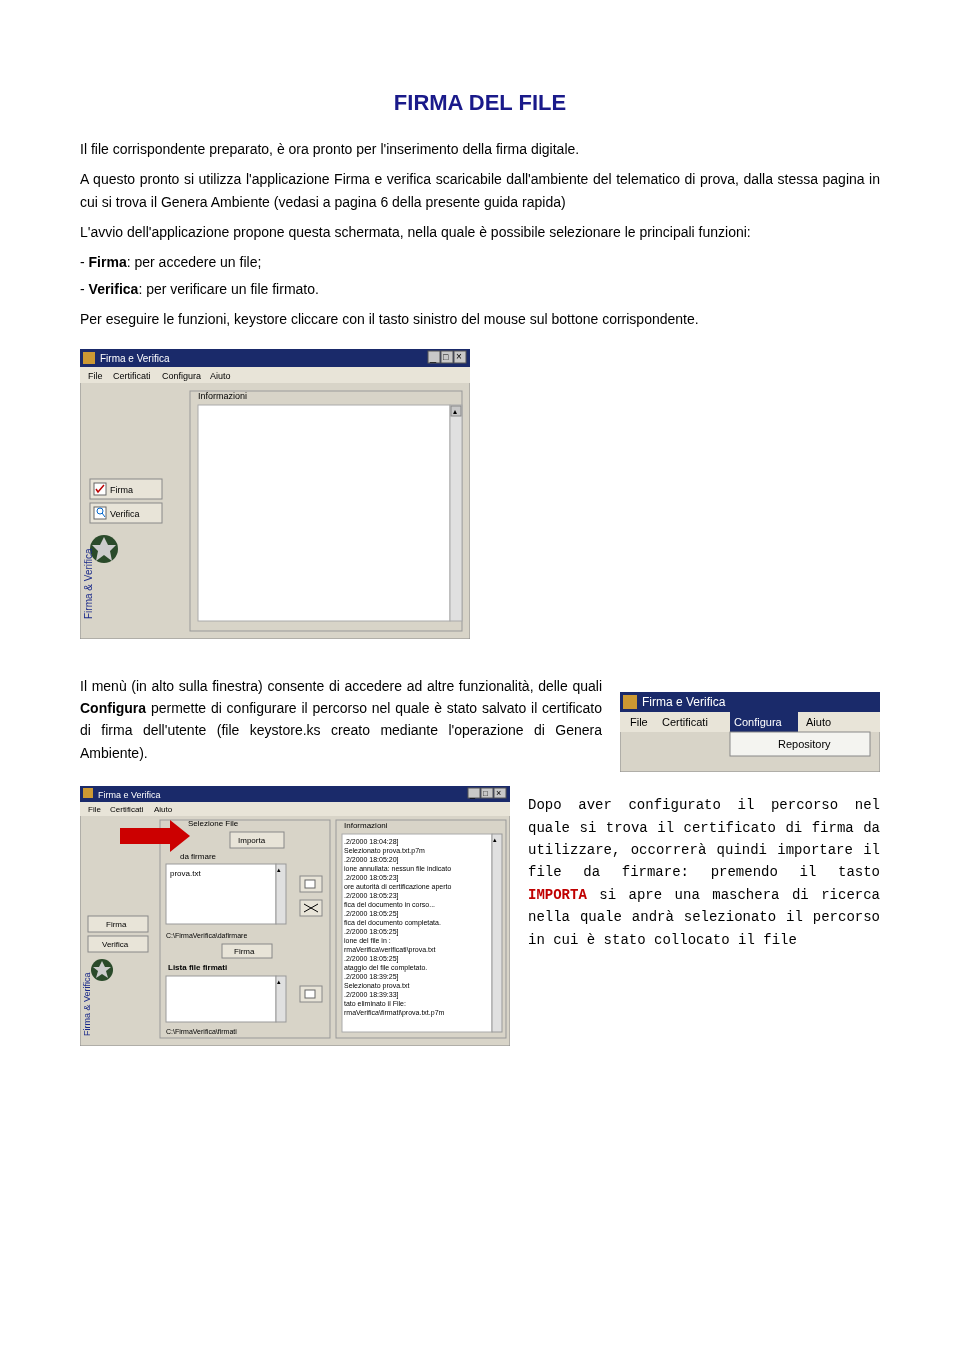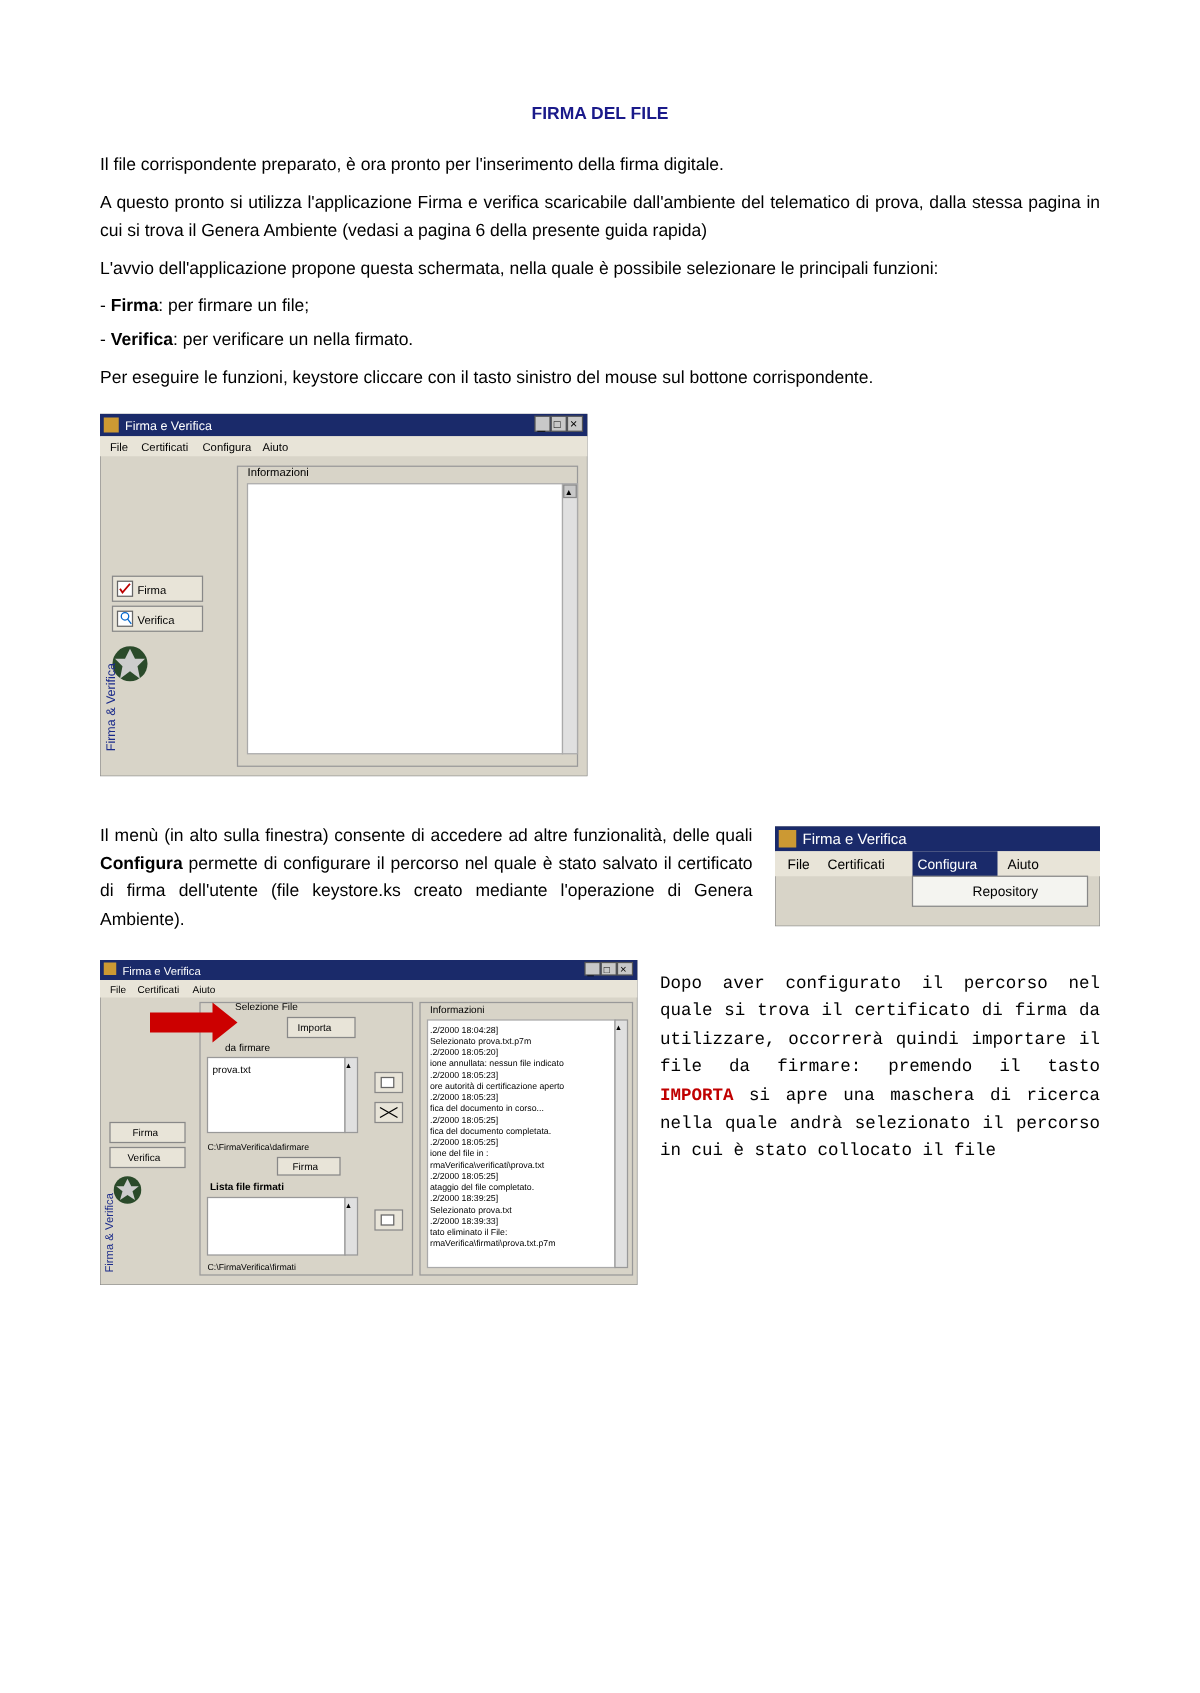--- a/index.html
+++ b/index.html
@@ -8,30 +8,30 @@
     color: #000;
     margin: 0;
     padding: 70px 80px;
     line-height: 1.6;
     background: #fff;
   }
   h1 {
     text-align: center;
     color: #1a1a8a;
     font-weight: bold;
-    font-size: 14px;
+    font-size: 22px;
     margin-bottom: 18px;
   }
   p { text-align: justify; margin: 8px 0; }
   .italic { }
   .bold { font-weight: bold; }
   .red { color: #c00000; }
   .list-item { margin: 4px 0; }
   .shot-wrap { text-align: center; margin: 18px 0 28px 0; }
-  .row2 { display: flex; align-items: center; gap: 18px; }
+  .row2 { display: flex; align-items: flex-end; gap: 18px; }
   .row2 .txt { flex: 1; }
   .row2 .img-right { flex: 0 0 auto; }
   .row3 { display: flex; align-items: flex-start; gap: 18px; margin-top: 14px; }
   .row3 .img-left { flex: 0 0 auto; }
   .row3 .txt { flex: 1; font-family: Liberation Mono, monospace; }
   svg { display: block; }
   .just { text-align: justify; }
 </style>
 </head>
 <body>
@@ -42,25 +42,25 @@
   <span>Il file corrispondente preparato, è ora pronto per l'inserimento della </span><span class="italic">firma digitale.</span>
 </p>
 
 <p>
   <span>A questo pronto si utilizza l'applicazione </span><span class="italic">Firma e verifica</span><span> scaricabile dall'ambiente del telematico di prova, dalla stessa pagina in cui si trova il Genera Ambiente (vedasi a pagina 6 della presente guida rapida)</span>
 </p>
 
 <p>L'avvio dell'applicazione propone questa schermata, nella quale è possibile selezionare le principali funzioni:</p>
 
 <p class="list-item">
-- <span class="bold">Firma</span><span>: per firmare un file;</span>
+- <span class="bold">Firma</span><span>: per accedere un file;</span>
 </p>
 
 <p class="list-item">
-- <span class="bold">Verifica</span><span>: per verificare un nella firmato.</span>
+- <span class="bold">Verifica</span><span>: per verificare un file firmato.</span>
 </p>
 
 <p>Per eseguire le funzioni, keystore cliccare con il tasto sinistro del mouse sul bottone corrispondente.</p>
 
 <div class="shot-wrap">
 <svg width="390" height="290" viewBox="0 0 390 290">
   <rect x="0" y="0" width="390" height="290" fill="#d8d4c8" stroke="#888"></rect>
 
   <rect x="0" y="0" width="390" height="18" fill="#1a2a6a"></rect>
   <rect x="3" y="3" width="12" height="12" fill="#cc9933"></rect>

